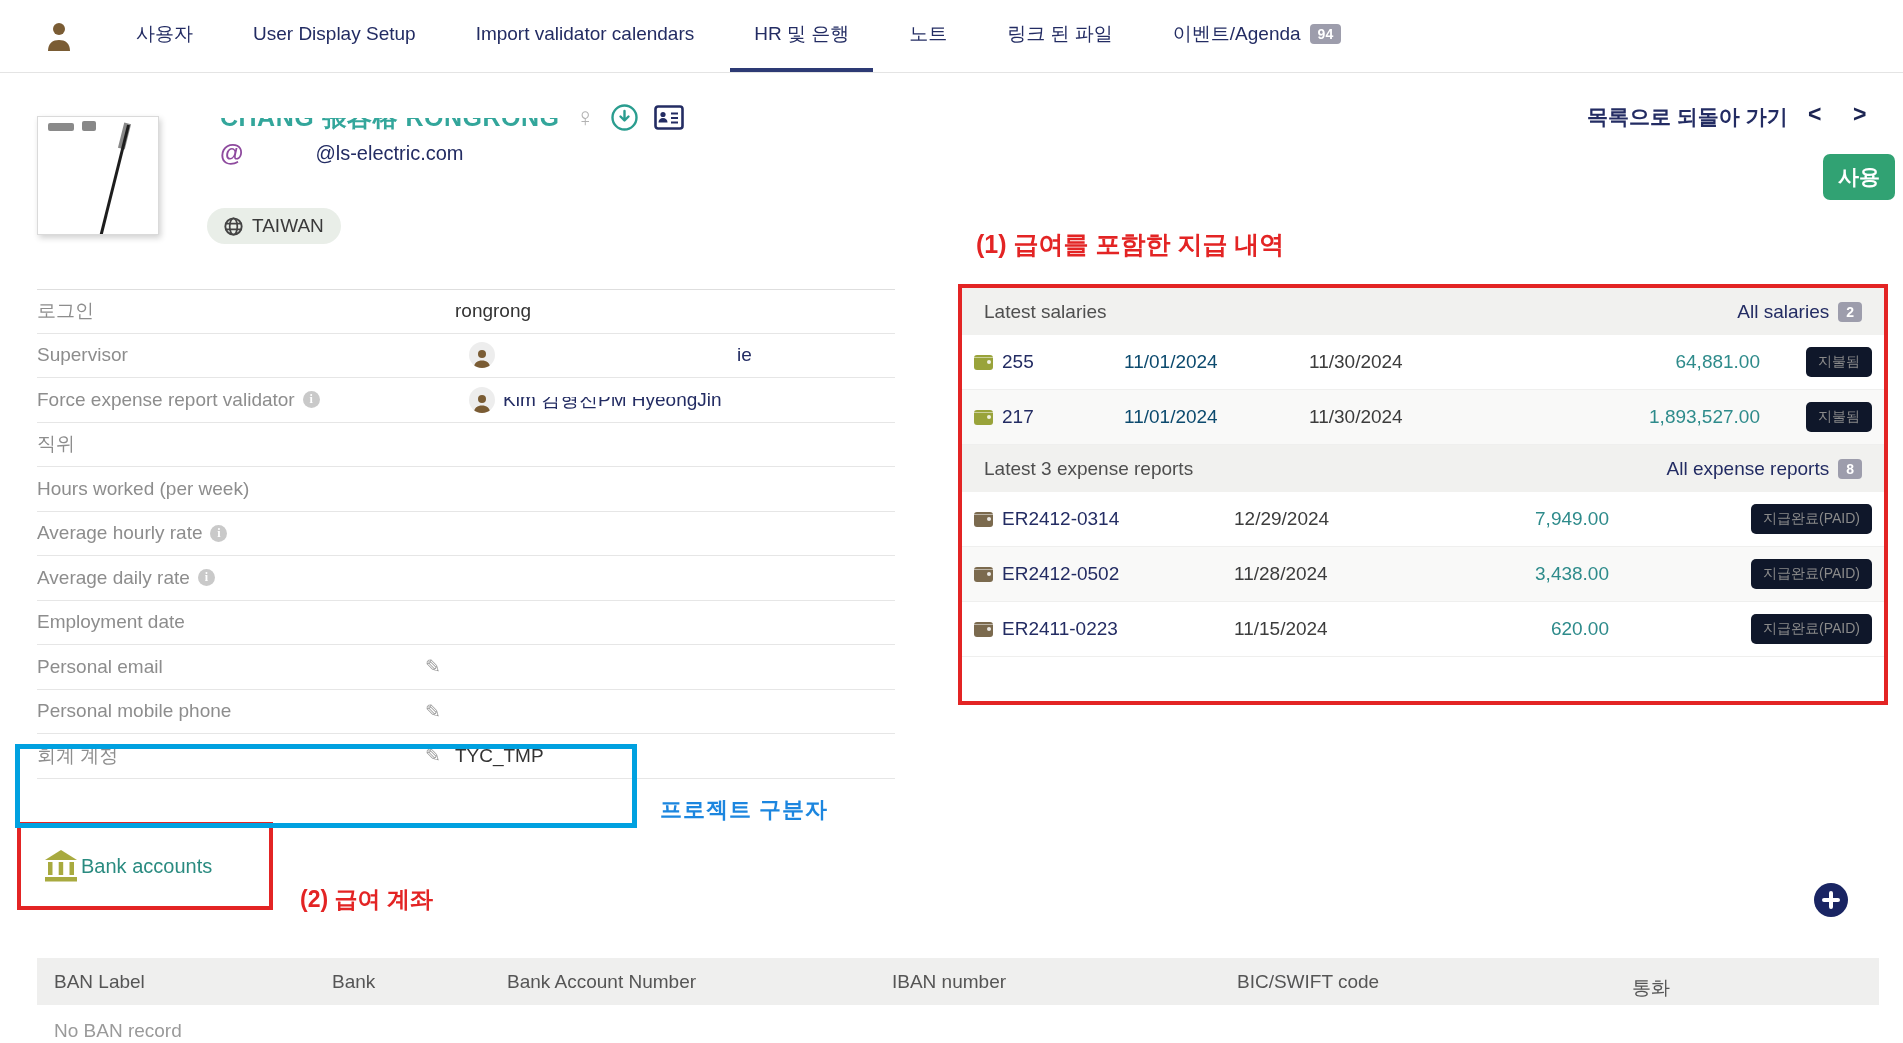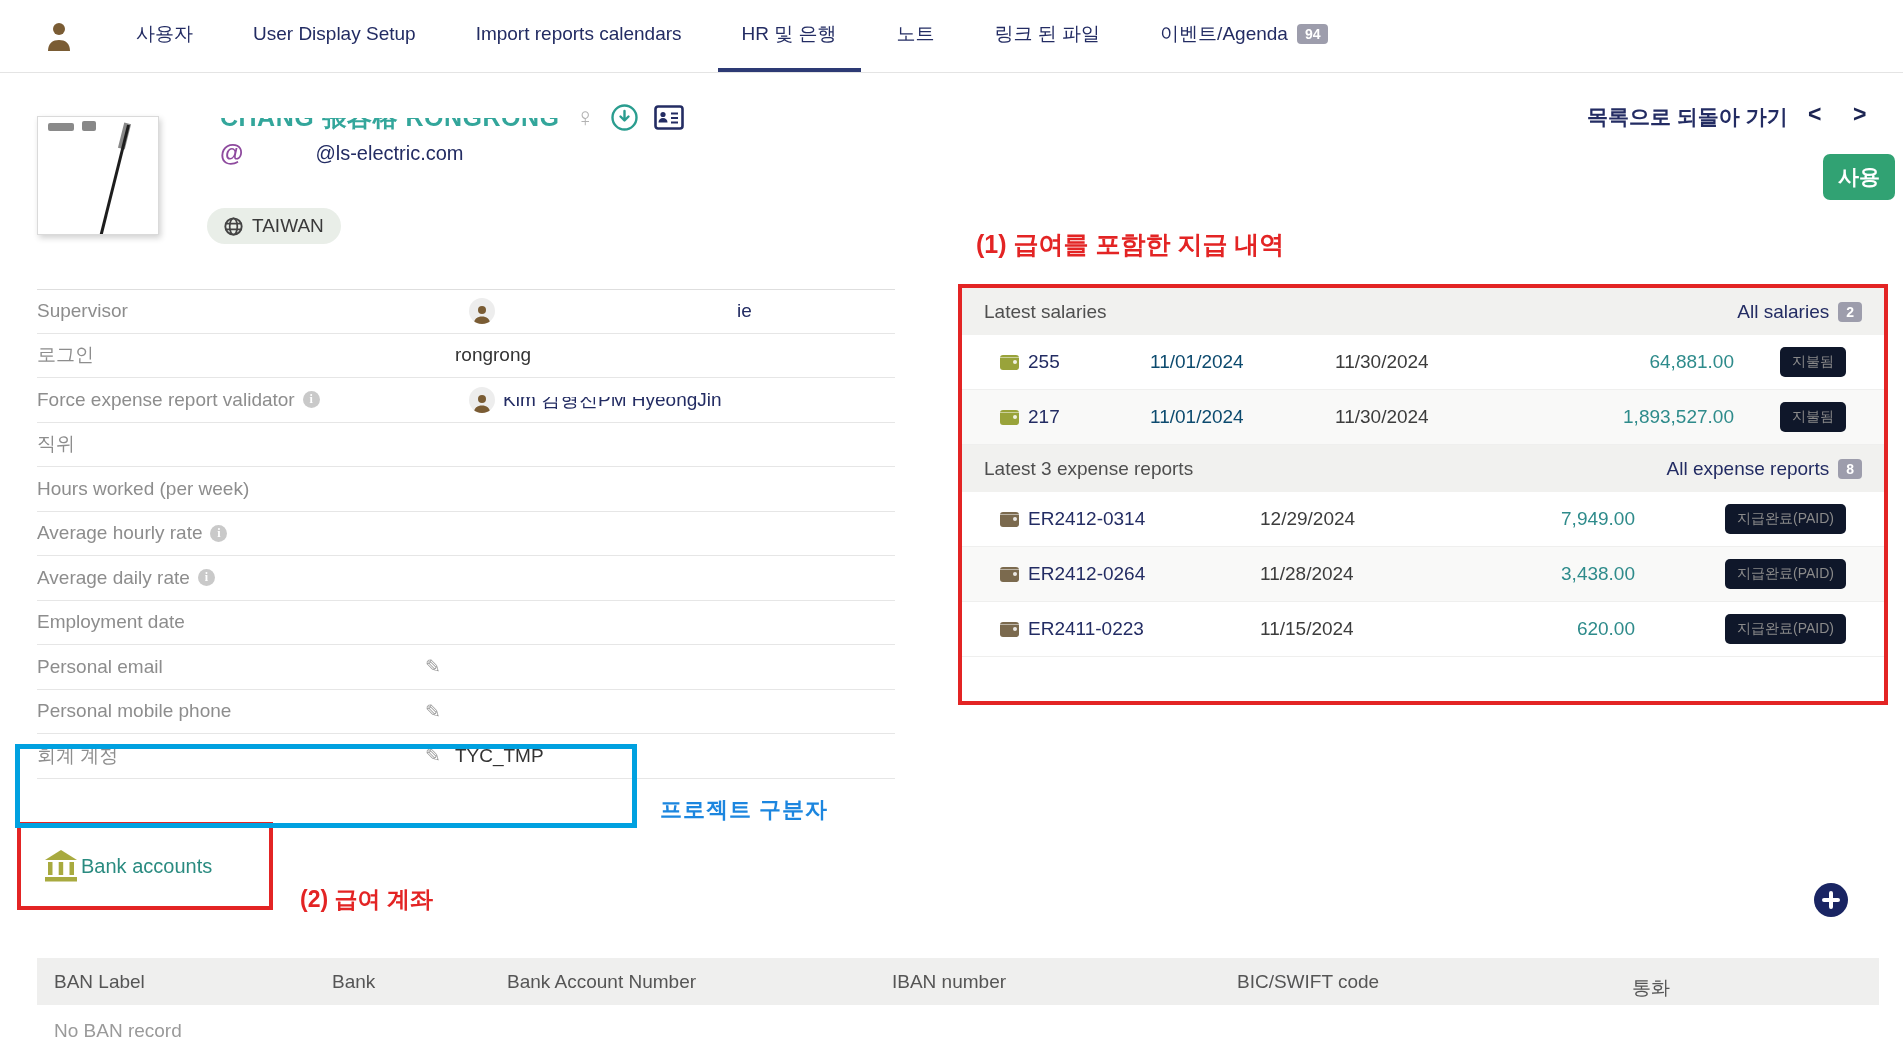--- a/index.html
+++ b/index.html
@@ -58,21 +58,21 @@
   .avatar { width:26px; height:26px; border-radius:50%; background:#ededed; display:inline-flex; align-items:flex-end; justify-content:center; overflow:hidden; margin-left:44px; }
   .pname { position:relative; margin-left:8px; font-size:19px; color:#232c63; white-space:nowrap; }
   .pname .half-redact { position:absolute; left:-2px; top:-1px; width:178px; height:11px; background:#fff; }
   .spacer240 { display:inline-block; width:234px; }
 
   
   .paybox { position:absolute; left:958px; top:284px; width:930px; height:421px; border:4px solid #e32424; background:#fff; }
   .phead { height:47px; background:#f1f1ef; display:flex; align-items:center; justify-content:space-between; padding:0 22px; }
   .phead .ptitle { font-size:19px; color:#4f4f4f; }
   .phead .plink { display:flex; align-items:center; gap:9px; font-size:19px; color:#232c63; cursor:pointer; }
-  .prow { display:flex; align-items:center; height:55px; padding:0 38px; border-bottom:1px solid #efefee; }
+  .prow { display:flex; align-items:center; height:55px; padding:0 12px; border-bottom:1px solid #efefee; }
   .prow.alt { background:#f9f9f8; }
   .wallet { width:19px; height:15px; border-radius:3px; position:relative; flex:0 0 auto; }
   .wallet.olive { background:#99a33a; }
   .wallet.brown { background:#7b6a4e; }
   .wallet::after { content:""; position:absolute; right:2px; top:5px; width:4px; height:4px; border-radius:50%; background:rgba(255,255,255,.85); }
   .wallet::before { content:""; position:absolute; left:0; top:2px; width:100%; height:1.5px; background:rgba(255,255,255,.5); }
   .pref { margin-left:9px; font-size:19px; color:#232c63; cursor:pointer; }
   .sal-ref { width:150px; display:flex; align-items:center; }
   .sal-d1 { width:185px; font-size:19px; color:#0c4a6e; }
   .sal-d2 { width:230px; font-size:19px; color:#3c3c3c; }
@@ -104,21 +104,21 @@
       </svg>
     </div>
     <div class="nav-tabs">
       <div class="tab">
           <span>사용자</span>
         </div>
       <div class="tab">
           <span>User Display Setup</span>
         </div>
       <div class="tab">
-          <span>Import reports calendars</span>
+          <span>Import validator calendars</span>
         </div>
       <div class="tab active">
           <span>HR 및 은행</span>
         </div>
       <div class="tab">
           <span>노트</span>
         </div>
       <div class="tab">
           <span>링크 된 파일</span>
         </div>
@@ -172,32 +172,32 @@
   <div class="chev prev">&lt;</div>
   <div class="chev next">&gt;</div>
   <div class="status-badge">사용</div>
 
   <div class="note-red1">(1) 급여를 포함한 지급 내역</div>
   <div class="bluebox"></div>
   <div class="note-blue">프로젝트 구분자</div>
 
   <div class="details">
     <div class="drow">
+      <span class="dlabel">로그인</span>
+      <span class="dvalue plainval">rongrong</span>
+    </div>
+    <div class="drow">
       <span class="dlabel">Supervisor</span>
       <span class="avatar">
           <svg width="18" height="20" viewBox="0 0 18 20">
             <circle cx="9" cy="6" r="4" fill="#7a5c34"></circle>
             <path d="M1 20c0-5.5 3.5-7.5 8-7.5s8 2 8 7.5z" fill="#7a5c34"></path>
           </svg>
         </span>
       <span class="pname"><span class="spacer240"></span><span>ie</span></span>
-    </div>
-    <div class="drow">
-      <span class="dlabel">로그인</span>
-      <span class="dvalue plainval">rongrong</span>
     </div>
     <div class="drow">
       <span class="dlabel">
           <span>Force expense report validator</span>
           <span class="info-dot">i</span>
         </span>
       <span class="avatar">
           <svg width="18" height="20" viewBox="0 0 18 20">
             <circle cx="9" cy="6" r="4" fill="#7a5c34"></circle>
             <path d="M1 20c0-5.5 3.5-7.5 8-7.5s8 2 8 7.5z" fill="#7a5c34"></path>
@@ -282,21 +282,21 @@
           <span class="wallet brown"></span>
           <span class="pref">ER2412-0314</span>
         </span>
       <span class="exp-d">12/29/2024</span>
       <span class="exp-amt">7,949.00</span>
       <span class="pstatus">지급완료(PAID)</span>
     </div>
     <div class="prow alt">
       <span class="exp-ref">
           <span class="wallet brown"></span>
-          <span class="pref">ER2412-0264</span>
+          <span class="pref">ER2412-0502</span>
         </span>
       <span class="exp-d">11/28/2024</span>
       <span class="exp-amt">3,438.00</span>
       <span class="pstatus">지급완료(PAID)</span>
     </div>
     <div class="prow">
       <span class="exp-ref">
           <span class="wallet brown"></span>
           <span class="pref">ER2411-0223</span>
         </span>

